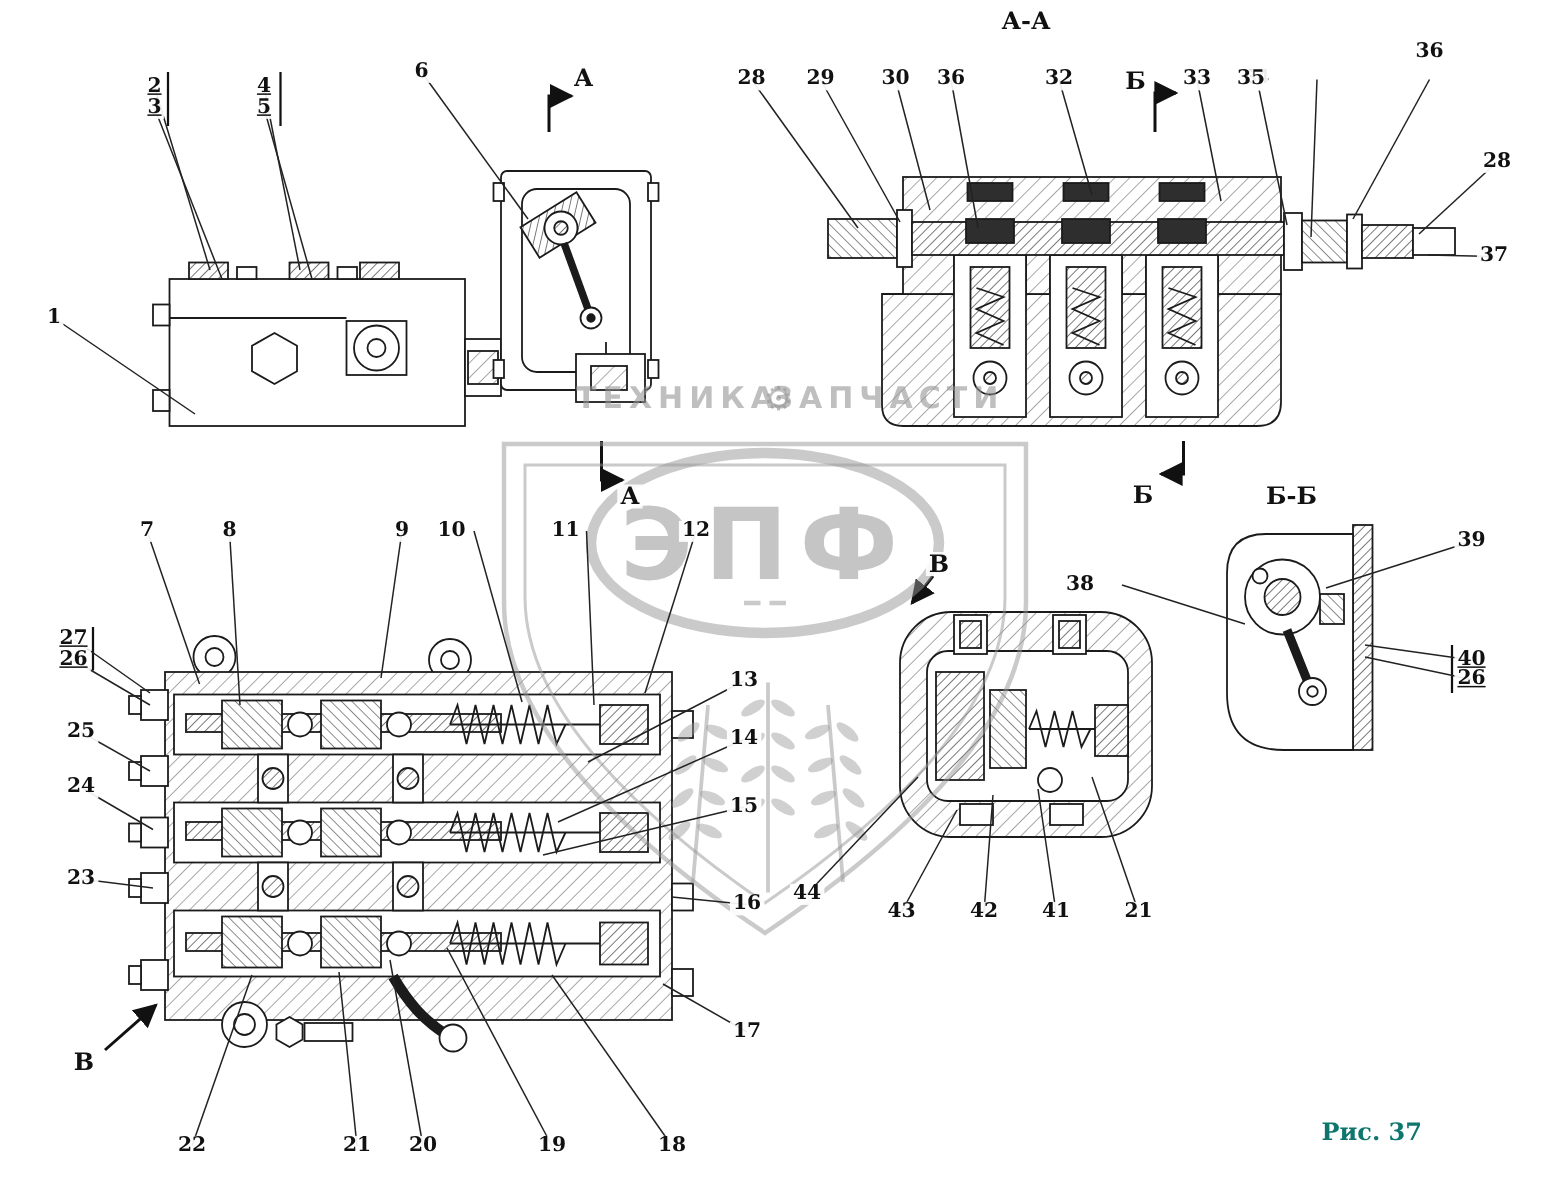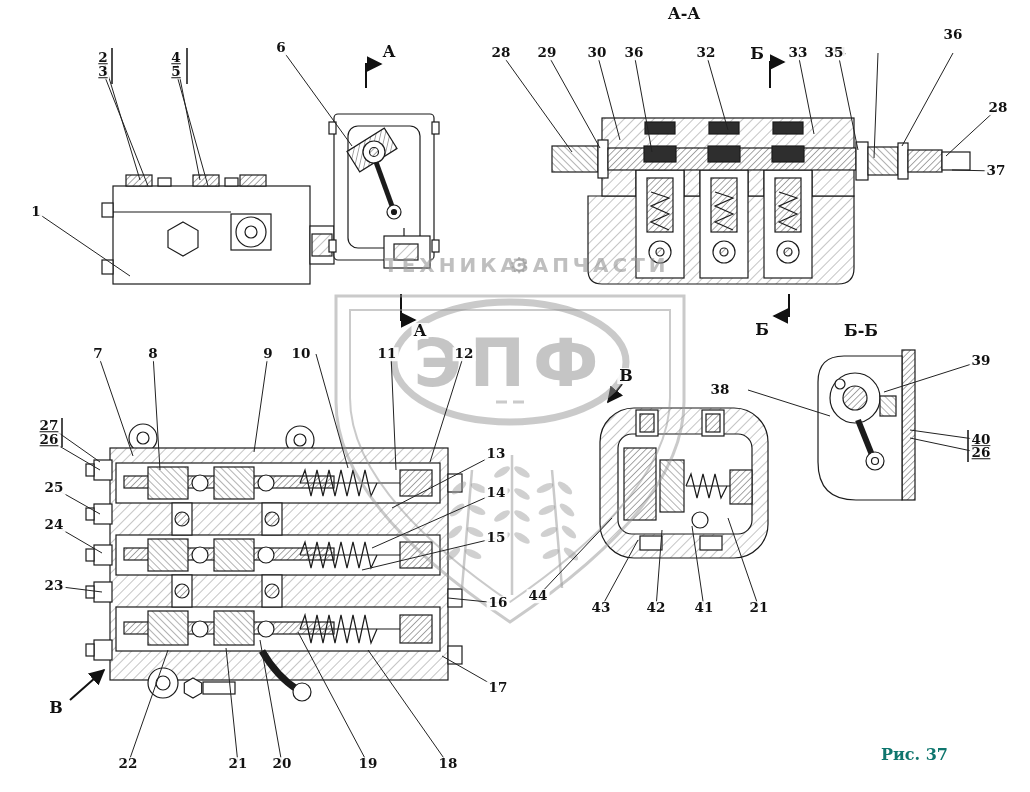--- a/index.html
+++ b/index.html
@@ -335,21 +335,21 @@
       <span class="callout" style="left: 798px; top: 53px;">33</span>
       <span class="callout" style="left: 838px; top: 53px; font-family: Liberation Mono, monospace;">34</span>
       <span class="callout" style="left: 834px; top: 53px;">35</span>
       <span class="callout" style="left: 953px; top: 35px;">36</span>
       <span class="callout" style="left: 998px; top: 108px;">28</span>
       <span class="callout" style="left: 996px; top: 171px;">37</span>
       <span class="callout" style="left: 98px; top: 354px;">7</span>
       <span class="callout" style="left: 153px; top: 354px;">8</span>
       <span class="callout" style="left: 268px; top: 354px;">9</span>
       <span class="callout" style="left: 301px; top: 354px;">10</span>
-      <span class="callout" style="left: 387px; top: 354px; text-align: center;">11</span>
+      <span class="callout" style="left: 377px; top: 354px; text-align: center;">11</span>
       <span class="callout" style="left: 464px; top: 354px;">12</span>
       <span class="callout u" style="left: 49px; top: 426px;">27</span>
       <span class="callout u" style="left: 49px; top: 440px;">26</span>
       <span class="callout" style="left: 54px; top: 488px;">25</span>
       <span class="callout" style="left: 54px; top: 525px;">24</span>
       <span class="callout" style="left: 54px; top: 586px;">23</span>
       <span class="callout" style="left: 496px; top: 454px;">13</span>
       <span class="callout" style="left: 496px; top: 493px;">14</span>
       <span class="callout" style="left: 496px; top: 538px;">15</span>
       <span class="callout" style="left: 498px; top: 603px;">16</span>

